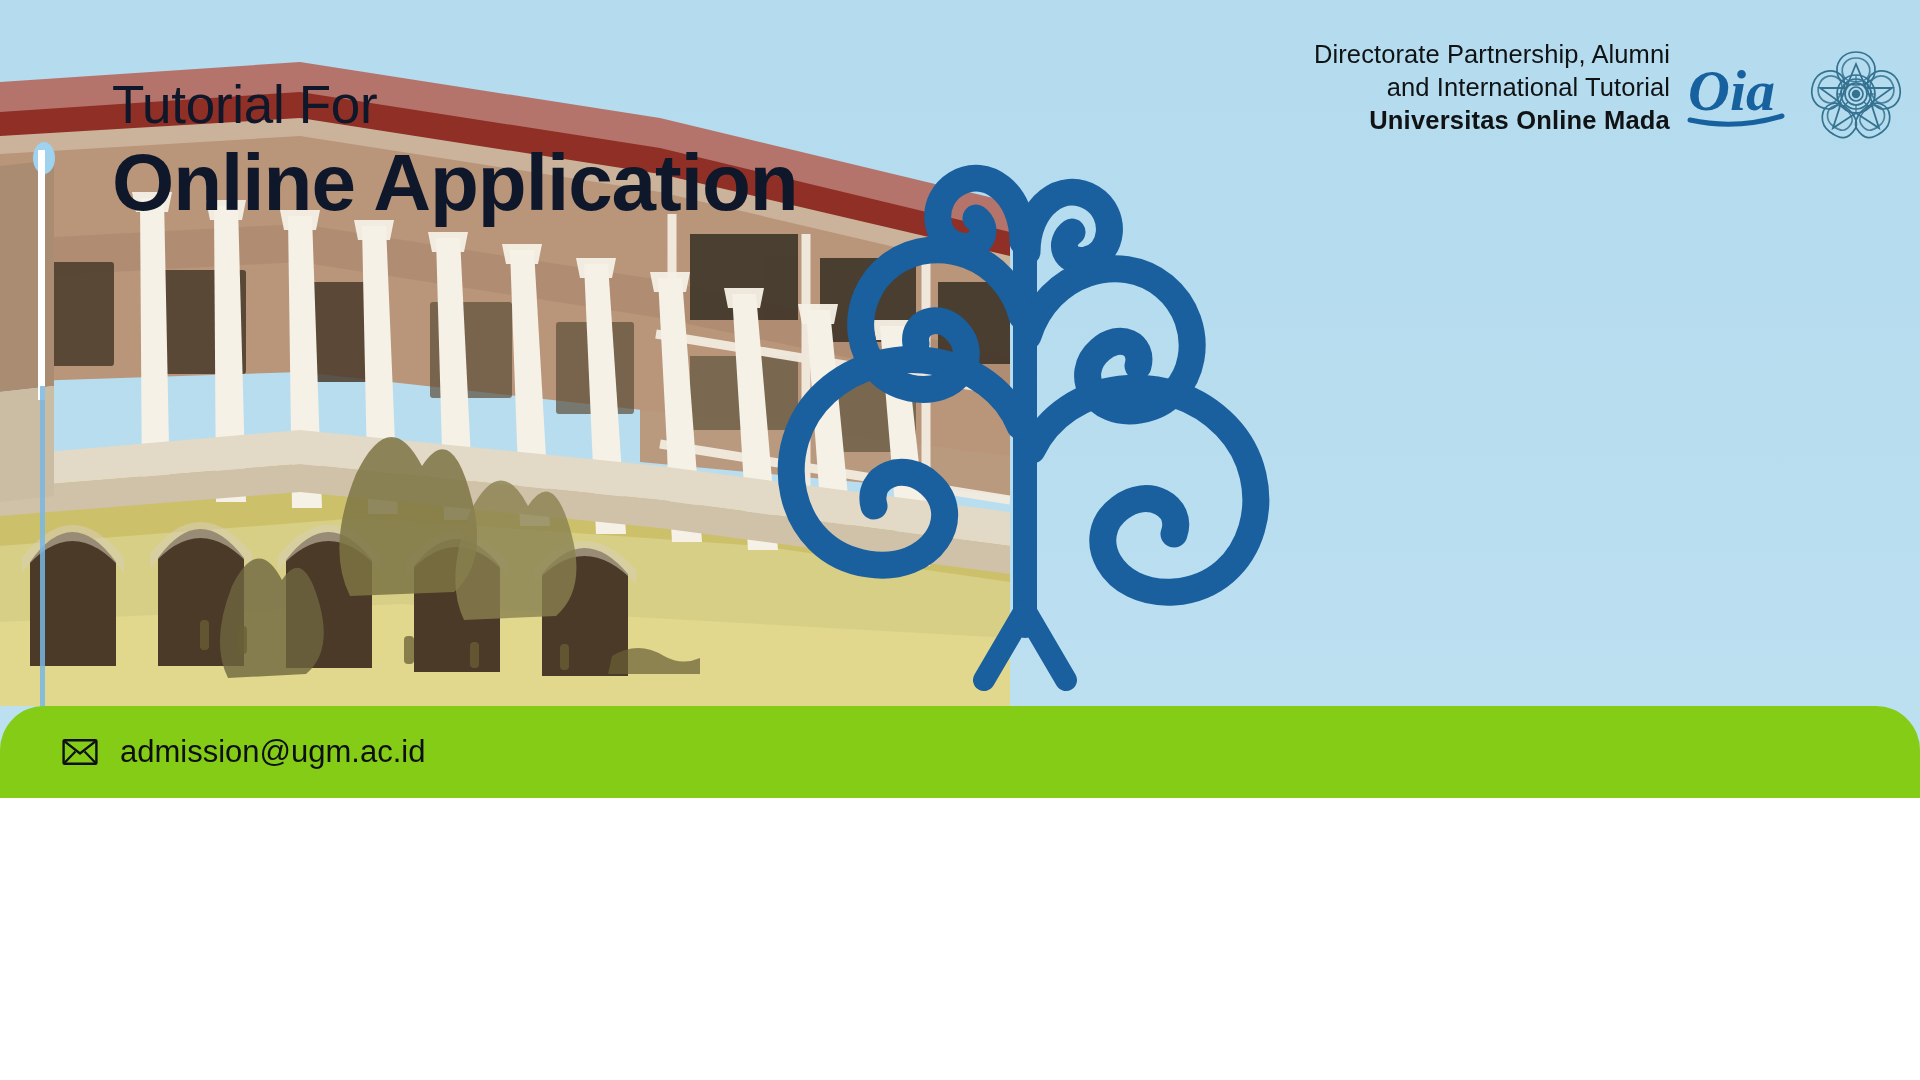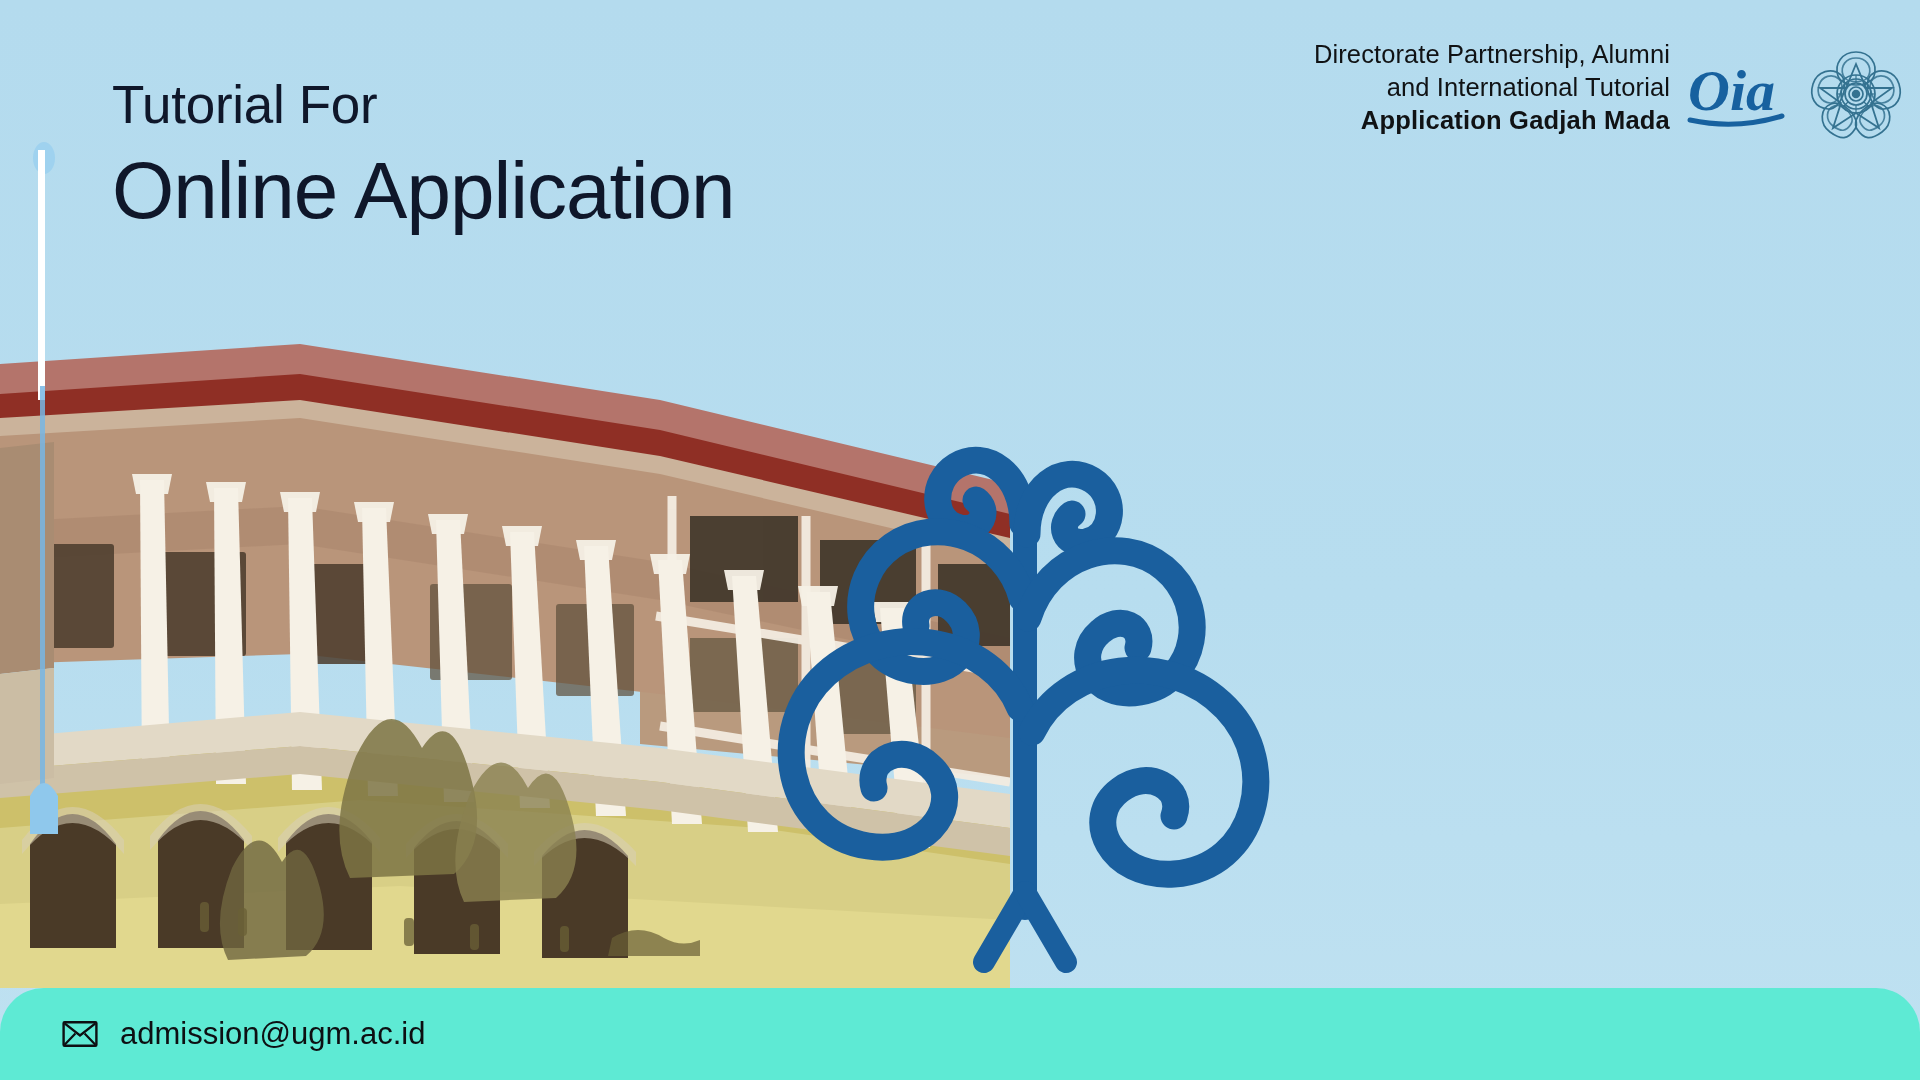--- a/index.html
+++ b/index.html
@@ -9,21 +9,21 @@
     background: #ffffff;
   }
   body {
     font-family: "Liberation Sans", "DejaVu Sans", sans-serif;
   }
 
   
   #slide {
     position: relative;
     width: 1920px;
-    height: 1080px;
+    height: 798px;
     overflow: hidden;
     background: #b6dcee;
   }
 
   
   #sky {
     position: absolute;
     inset: 0;
     background: linear-gradient(180deg, #b4dbee 0%, #b7ddef 55%, #bfe1f1 100%);
   }
@@ -72,22 +72,22 @@
   }
   #title-small {
     font-size: 53px;
     line-height: 1.0;
     font-weight: normal;
     letter-spacing: -.3px;
   }
   #title-large {
     font-size: 80px;
     line-height: 1.0;
-    margin-top: 20px;
-    font-weight: normal;
+    margin-top: 12px;
+    font-weight: bold;
     letter-spacing: -1.0px;
   }
 
   
   #building {
     position: absolute;
     left: 0;
     bottom: 92px;
     width: 1010px;
     height: 680px;
@@ -102,21 +102,21 @@
     height: 570px;
   }
 
   
   #footer {
     position: absolute;
     left: 0;
     right: 0;
     bottom: 0;
     height: 92px;
-    background: #5eead4;
+    background: #84cc16;
     border-radius: 44px 44px 0 0;
     display: flex;
     align-items: center;
     justify-content: space-between;
     padding: 0 54px 0 62px;
     box-sizing: border-box;
   }
   .foot-group {
     display: flex;
     align-items: center;
@@ -301,21 +301,21 @@
                C296 240 398 226 456 286
                C512 344 486 446 404 452
                C340 456 312 396 350 368
                C378 346 414 366 404 394"></path>
     </g>
   </svg>
 
   <div id="org-block">
     <div class="org-line">Directorate Partnership, Alumni</div>
     <div class="org-line">and International Tutorial</div>
-    <div class="org-line bold">Application Gadjah Mada</div>
+    <div class="org-line bold">Universitas Online Mada</div>
   </div>
 
   <svg id="oia-logo" viewBox="0 0 108 86">
     <text x="4" y="62" font-family="'Liberation Serif','DejaVu Serif',serif" font-size="58" font-style="italic" font-weight="bold" fill="#17619f">Oia</text>
     <path d="M6 72 q46 10 92 -4" stroke="#17619f" stroke-width="5" fill="none" stroke-linecap="round"></path>
   </svg>
 
   <svg id="ugm-seal" viewBox="0 0 104 96">
     <g stroke="#2e6d8c" fill="none" stroke-width="1.7" opacity=".95">
 

